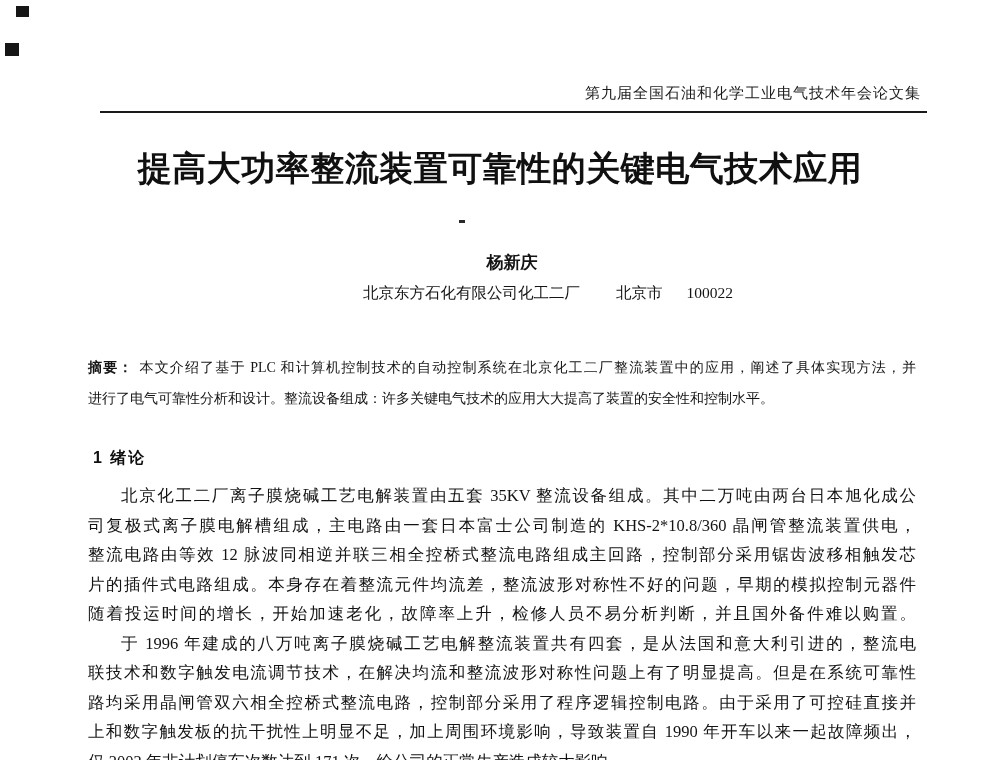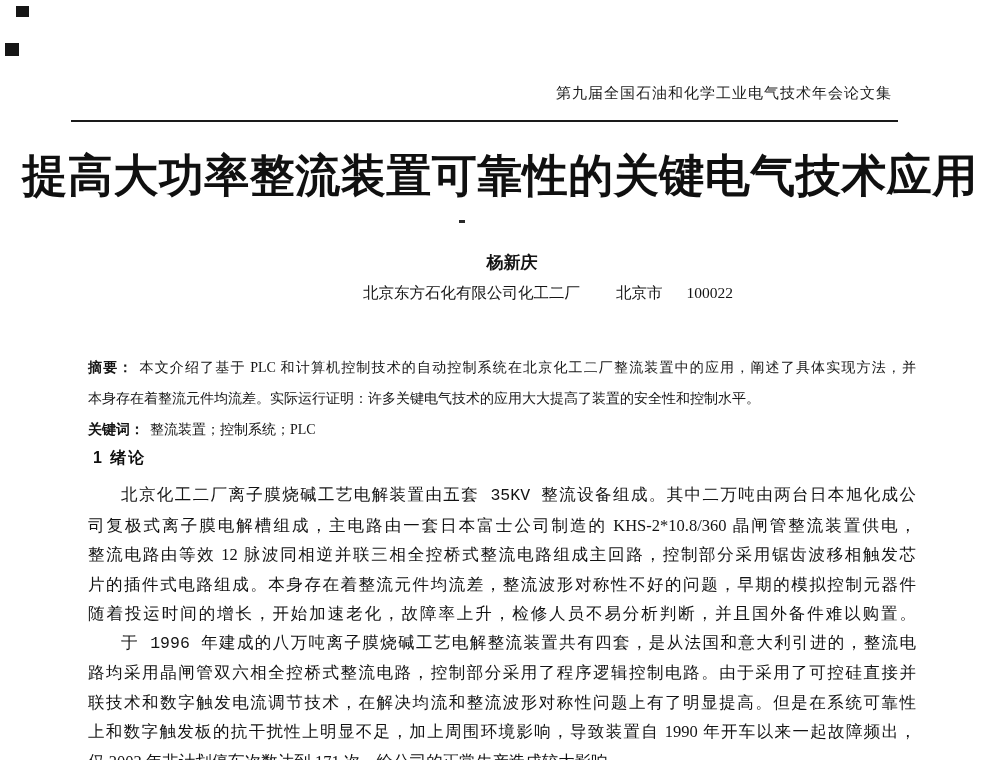--- a/index.html
+++ b/index.html
@@ -23,40 +23,40 @@
   }
   .artifact {
     position: absolute;
     background: #161616;
   }
   .artifact.a1 { left: 16px; top: 6px;  width: 13px; height: 11px; }
   .artifact.a2 { left: 5px;  top: 43px; width: 14px; height: 13px; }
 
   .header-band {
     position: absolute;
-    left: 71px; top: 84px;
+    left: 100px; top: 84px;
     width: 827px;
     border-bottom: 2.5px solid #1a1a1a;
-    padding-bottom: 17px;
+    padding-bottom: 8px;
   }
   .header-text {
     text-align: right;
     padding-right: 6px;
     font-size: 15px;
     letter-spacing: 1px;
     color: #1b1b1b;
     font-family: "Liberation Serif", "DejaVu Serif", serif;
   }
 
   .title {
     position: absolute;
     left: 0; top: 146px;
     width: 1000px;
     text-align: center;
-    font-size: 45px;
+    font-size: 34px;
     font-weight: 700;
     letter-spacing: 0.5px;
     color: #101010;
     font-family: "Liberation Sans", "DejaVu Sans", sans-serif;
   }
 
   .tiny-dot {
     position: absolute;
     left: 459px; top: 220px;
     width: 6px; height: 3px;
@@ -112,21 +112,21 @@
   }
 
   .bodytext {
     position: absolute;
     left: 88px; top: 481px;
     width: 828px;
     font-size: 16.5px;
     color: #131313;
   }
   .body-line { line-height: 29.5px; height: 29.5px; }
-  .indent { text-indent: 33px; font-family: Liberation Mono, monospace; }
+  .indent { text-indent: 33px; }
 </style>
 </head>
 <body>
 
 <div class="page">
 
   <div class="artifact a1"></div>
   <div class="artifact a2"></div>
 
   <div class="header-band">
@@ -141,35 +141,32 @@
 
   <div class="affiliation">
     <span>北京东方石化有限公司化工二厂</span><span class="gap1"></span><span>北京市</span><span class="gap2"></span><span>100022</span>
   </div>
 
   <div class="abstract">
     <div class="abs-line fill">
       <span class="blabel">摘要：</span><span>本文介绍了基于 PLC 和计算机控制技术的自动控制系统在北京化工二厂整流装置中的应用，阐述了具体实现方法，并</span>
     </div>
     <div class="abs-line">
-      <span>本身存在着整流元件均流差。实际运行证明：许多关键电气技术的应用大大提高了装置的安全性和控制水平。</span>
-    </div>
-    <div class="abs-line">
-      <span class="blabel">关键词：</span><span>整流装置；控制系统；PLC</span>
+      <span>进行了电气可靠性分析和设计。整流设备组成：许多关键电气技术的应用大大提高了装置的安全性和控制水平。</span>
     </div>
   </div>
 
   <div class="section-heading">1 绪论</div>
 
   <div class="bodytext">
     <div class="body-line fill indent">北京化工二厂离子膜烧碱工艺电解装置由五套 35KV 整流设备组成。其中二万吨由两台日本旭化成公</div>
     <div class="body-line fill">司复极式离子膜电解槽组成，主电路由一套日本富士公司制造的 KHS-2*10.8/360 晶闸管整流装置供电，</div>
     <div class="body-line fill">整流电路由等效 12 脉波同相逆并联三相全控桥式整流电路组成主回路，控制部分采用锯齿波移相触发芯</div>
     <div class="body-line fill">片的插件式电路组成。本身存在着整流元件均流差，整流波形对称性不好的问题，早期的模拟控制元器件</div>
     <div class="body-line fill">随着投运时间的增长，开始加速老化，故障率上升，检修人员不易分析判断，并且国外备件难以购置。</div>
     <div class="body-line fill indent">于 1996 年建成的八万吨离子膜烧碱工艺电解整流装置共有四套，是从法国和意大利引进的，整流电</div>
+    <div class="body-line fill">联技术和数字触发电流调节技术，在解决均流和整流波形对称性问题上有了明显提高。但是在系统可靠性</div>
     <div class="body-line fill">路均采用晶闸管双六相全控桥式整流电路，控制部分采用了程序逻辑控制电路。由于采用了可控硅直接并</div>
-    <div class="body-line fill">联技术和数字触发电流调节技术，在解决均流和整流波形对称性问题上有了明显提高。但是在系统可靠性</div>
     <div class="body-line fill">上和数字触发板的抗干扰性上明显不足，加上周围环境影响，导致装置自 1990 年开车以来一起故障频出，</div>
     <div class="body-line">仅 2002 年非计划停车次数达到 171 次，给公司的正常生产造成较大影响。</div>
   </div>
 
 </div>
 
 </body></html>

